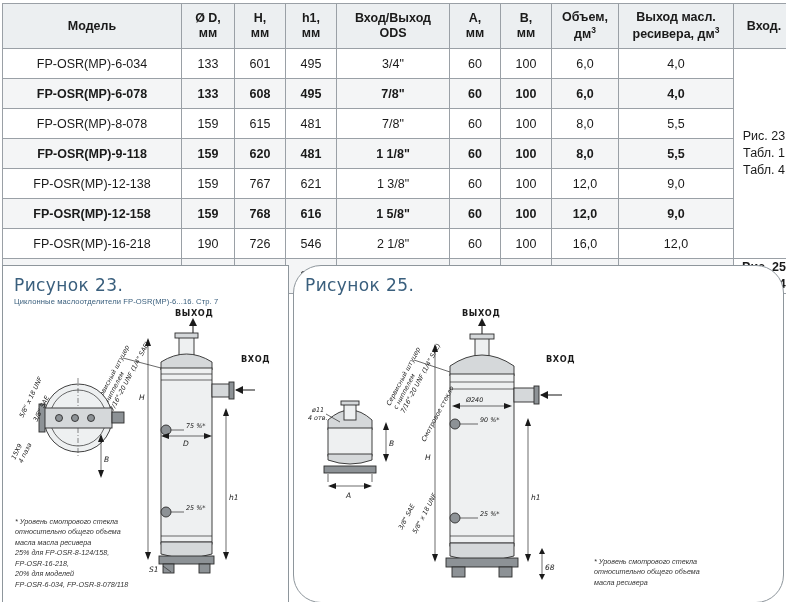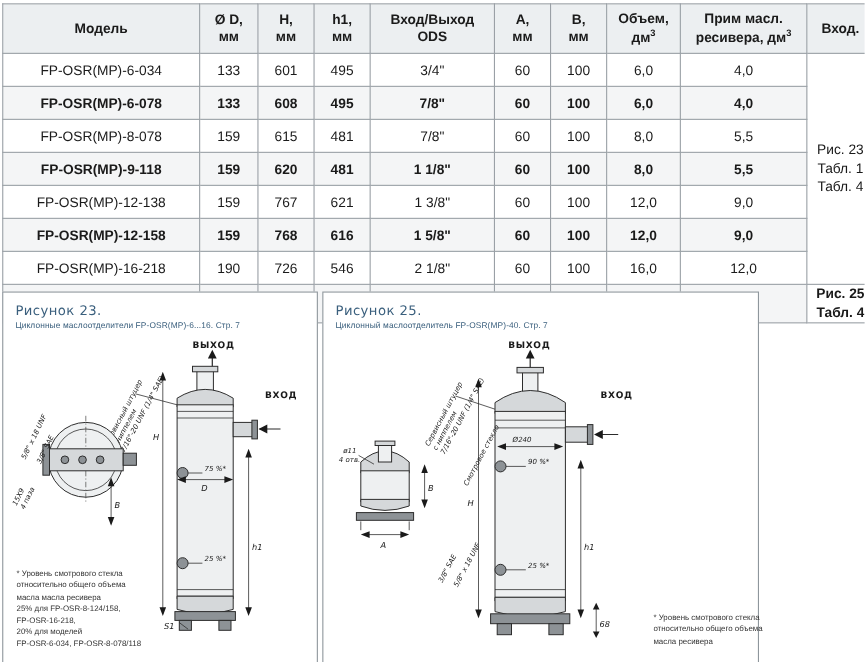--- a/index.html
+++ b/index.html
@@ -75,38 +75,39 @@
     display: flex;
     gap: 4px;
   }
   .panel {
     position: relative;
     border: 1px solid #8e969c;
     background: #ffffff;
     box-sizing: border-box;
   }
   .panel.left { width: 287px; }
-  .panel.right { width: 397px; }
+  .panel.right { width: 491px; border-radius: 28px; }
 
   .fig-title {
     font-family: "DejaVu Sans", sans-serif;
-    font-size: 12px;
+    font-size: 17px;
     color: #3a5f7d;
     letter-spacing: 0.4px;
     padding: 9px 0 0 11px;
   }
   .fig-sub {
     font-size: 7.6px;
     color: #3a5f7d;
     padding: 2px 0 0 11px;
     letter-spacing: 0.1px;
   }
   .fig-note {
     position: absolute;
     font-size: 7.2px;
+    font-style: italic;
     color: #333;
     line-height: 1.45;
     white-space: pre-line;
   }
   .panel.left .fig-note { left: 12px; bottom: 12px; width: 160px; }
   .panel.right .fig-note { left: 300px; bottom: 14px; width: 150px; }
 
   .svg-wrap {
     position: absolute;
     left: 0;
@@ -167,21 +168,21 @@
         <th style="width:50px">
           <span>A,</span><br><span>мм</span>
         </th>
         <th style="width:50px">
           <span>B,</span><br><span>мм</span>
         </th>
         <th style="width:66px">
           <span>Объем,</span><br><span>дм</span><span class="sup">3</span>
         </th>
         <th style="width:114px">
-          <span>Прим масл.</span><br><span>ресивера, дм</span><span class="sup">3</span>
+          <span>Выход масл.</span><br><span>ресивера, дм</span><span class="sup">3</span>
         </th>
         <th style="width:60px">
           <span>Вход.</span>
         </th>
       </tr>
     </thead>
     <tbody>
       <tr>
         <td class="model">FP-OSR(MP)-6-034</td>
         <td>133</td>
@@ -382,21 +383,20 @@
           <g transform="translate(12,160) rotate(-64)">
             <text class="lbl-i" x="0" y="0">15X9</text>
             <text class="lbl-i" x="0" y="8">4 паза</text>
           </g>
         </svg>
       </div>
     </div>
 
     <div class="panel right">
       <div class="fig-title">Рисунок 25.</div>
-      <div class="fig-sub">Циклонный маслоотделитель FP-OSR(MP)-40. Стр. 7</div>
       <div class="fig-note">* Уровень смотрового стекла
 относительно общего объема
 масла ресивера</div>
 
       <div class="svg-wrap">
         <svg width="491" height="300" viewBox="0 0 491 300">
 
           <rect x="181" y="38" width="14" height="22" class="filllt"></rect>
           <rect x="176" y="34" width="24" height="5" class="fillgray"></rect>
 

